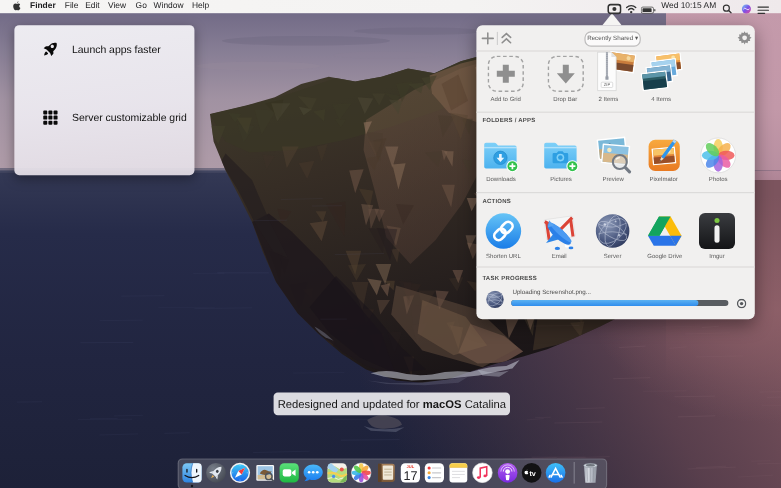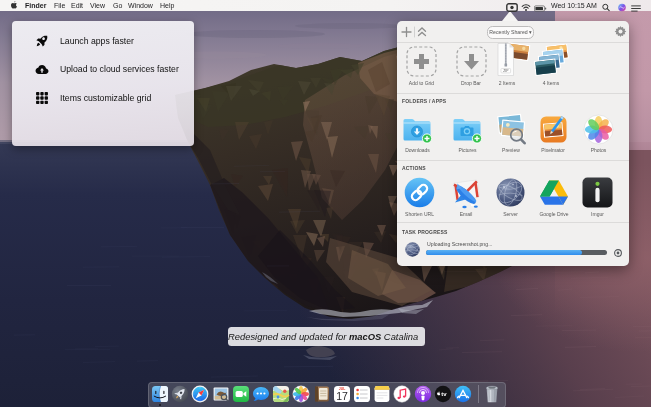--- a/index.html
+++ b/index.html
@@ -2,32 +2,32 @@
 <html><head><meta charset="utf-8">
 <style>
 html,body{margin:0;padding:0;}
 body{width:651px;height:407px;overflow:hidden;font-family:"Liberation Sans",sans-serif;position:relative;background:#23273f;}
 #screen{position:absolute;left:0;top:0;width:651px;height:407px;overflow:hidden;}
 #wall{position:absolute;left:0;top:0;}
 
 #menubar{position:absolute;left:0;top:0;width:651px;height:11px;background:linear-gradient(90deg,#f6f5f4 0%,#f4f3f2 60%,#f1ecee 85%,#efe9eb 100%);z-index:20;font-size:7px;color:#1d1d1f;}
 #menubar .l{position:absolute;top:0;height:11px;line-height:11px;white-space:nowrap;}
 
-#panel{position:absolute;left:12px;top:21px;width:182px;height:125px;background:linear-gradient(175deg, rgba(243,242,246,0.95) 0%, rgba(236,233,240,0.94) 55%, rgba(228,222,230,0.93) 100%);border-radius:4px;box-shadow:0 3px 10px rgba(0,0,0,0.35);z-index:10;}
+#panel{position:absolute;left:12px;top:21px;width:150px;height:125px;background:linear-gradient(175deg, rgba(243,242,246,0.95) 0%, rgba(236,233,240,0.94) 55%, rgba(228,222,230,0.93) 100%);border-radius:4px;box-shadow:0 3px 10px rgba(0,0,0,0.35);z-index:10;}
 #panel .row{position:absolute;left:0;width:182px;height:29px;}
 #panel .ic{position:absolute;left:23px;top:7.5px;}
 #panel .tx{position:absolute;left:48px;top:0;height:29px;line-height:29px;font-size:8.7px;color:#111;white-space:nowrap;}
 
 #popover{position:absolute;left:397px;top:21px;width:232px;height:245px;background:#f1f0ef;border-radius:5px;box-shadow:0 4px 14px rgba(0,0,0,0.4);z-index:10;}
 #arrow{position:absolute;left:502px;top:11px;width:0;height:0;border-left:8px solid transparent;border-right:8px solid transparent;border-bottom:10.5px solid #f5f4f3;z-index:11;}
 .pdiv{position:absolute;left:0;width:232px;height:1px;background:#dcdbda;}
 .phead{position:absolute;left:5px;font-size:5px;font-weight:bold;color:#4a4a4a;letter-spacing:0.2px;}
 .plabel{position:absolute;font-size:5px;color:#5a5a5a;text-align:center;white-space:nowrap;}
 
-#caption{position:absolute;left:228px;top:327px;width:197px;height:19px;background:rgba(234,234,237,0.93);border-radius:3.5px;z-index:9;text-align:left;line-height:19px;font-size:9.4px;color:#161616;white-space:nowrap;font-style:italic;}
+#caption{position:absolute;left:228px;top:327px;width:197px;height:19px;background:rgba(234,234,237,0.93);border-radius:3.5px;z-index:9;text-align:center;line-height:19px;font-size:9.4px;color:#161616;white-space:nowrap;}
 
 #dock{position:absolute;left:148px;top:382px;width:356px;height:24px;background:rgba(100,102,116,0.55);border:0.5px solid rgba(170,170,180,0.3);border-radius:4px;z-index:15;}
 .dicon{position:absolute;top:385px;width:18px;height:18px;z-index:16;}
 #dock-sep{position:absolute;left:478px;top:385px;width:1px;height:18px;background:rgba(190,190,200,0.4);z-index:16;}
 #rundot{position:absolute;left:159px;top:403.5px;width:2px;height:2px;border-radius:50%;background:#15151a;z-index:16;}
 </style></head>
 <body>
 <div id="screen">
 <svg id="wall" width="651" height="407" viewBox="0 0 651 407">
 <defs>
@@ -345,41 +345,35 @@
       </svg>
 </div>
 <div id="panel">
 <div class="row" style="top:5.5px">
 <svg class="ic" width="14" height="14" viewBox="0 0 16 16">
           <path d="M13.9,2.1 C11.6,1.5 9.2,2.2 7.5,3.9 L6.1,5.3 L4.5,5.1 C4,5 3.5,5.2 3.1,5.6 L1.6,7.1 L4.3,8.3 L7.7,11.7 L8.9,14.4 L10.4,12.9 C10.8,12.5 11,12 10.9,11.5 L10.7,9.9 L12.1,8.5 C13.8,6.8 14.5,4.4 13.9,2.1 Z M10.9,6.5 C10.3,7.1 9.3,7.1 8.7,6.5 C8.1,5.9 8.1,4.9 8.7,4.3 C9.3,3.7 10.3,3.7 10.9,4.3 C11.5,4.9 11.5,5.9 10.9,6.5 Z" fill="#0a0a0a"></path>
           <path d="M4.1,10.1 C3.2,10.3 2.5,11 2,13.9 C4.9,13.4 5.6,12.7 5.8,11.8 Z" fill="#0a0a0a"></path>
         </svg>
 <span class="tx">Launch apps faster</span>
       </div>
-<div class="row" style="top:34.2px">
-<svg class="ic" width="14" height="14" viewBox="0 0 16 16">
-          <path d="M12.6,6.2 C12.2,4 10.3,2.4 8,2.4 C6.2,2.4 4.6,3.4 3.9,5 C2,5.3 0.6,6.9 0.6,8.8 C0.6,10.9 2.3,12.6 4.4,12.6 L12,12.6 C13.9,12.6 15.4,11.1 15.4,9.2 C15.4,7.7 14.2,6.4 12.6,6.2 Z M10.2,8.6 L8.8,8.6 L8.8,11 L7.2,11 L7.2,8.6 L5.8,8.6 L8,5.6 Z" fill="#0a0a0a"></path>
-        </svg>
-<span class="tx">Upload to cloud services faster</span>
-      </div>
 <div class="row" style="top:62.8px">
 <svg class="ic" width="14" height="14" viewBox="0 0 16 16">
           <g fill="#0a0a0a">
             <rect x="1.2" y="1.2" width="3.8" height="3.8" rx="0.9"></rect>
             <rect x="6.1" y="1.2" width="3.8" height="3.8" rx="0.9"></rect>
             <rect x="11" y="1.2" width="3.8" height="3.8" rx="0.9"></rect>
             <rect x="1.2" y="6.1" width="3.8" height="3.8" rx="0.9"></rect>
             <rect x="6.1" y="6.1" width="3.8" height="3.8" rx="0.9"></rect>
             <rect x="11" y="6.1" width="3.8" height="3.8" rx="0.9"></rect>
             <rect x="1.2" y="11" width="3.8" height="3.8" rx="0.9"></rect>
             <rect x="6.1" y="11" width="3.8" height="3.8" rx="0.9"></rect>
             <rect x="11" y="11" width="3.8" height="3.8" rx="0.9"></rect>
           </g>
         </svg>
-<span class="tx">Items customizable grid</span>
+<span class="tx">Server customizable grid</span>
       </div>
 </div>
 <div id="arrow"></div>
 <div id="popover">
 
 <svg style="position:absolute;left:3px;top:4px" width="42" height="14" viewBox="0 0 42 14">
 <g stroke="#8e8e8e" stroke-width="1.3" stroke-linecap="round" fill="none">
 <line x1="6.5" y1="2.5" x2="6.5" y2="11.5"></line>
           <line x1="2" y1="7" x2="11" y2="7"></line>
 <line x1="14.5" y1="2" x2="14.5" y2="12" stroke="#d0d0d0" stroke-width="1"></line>

